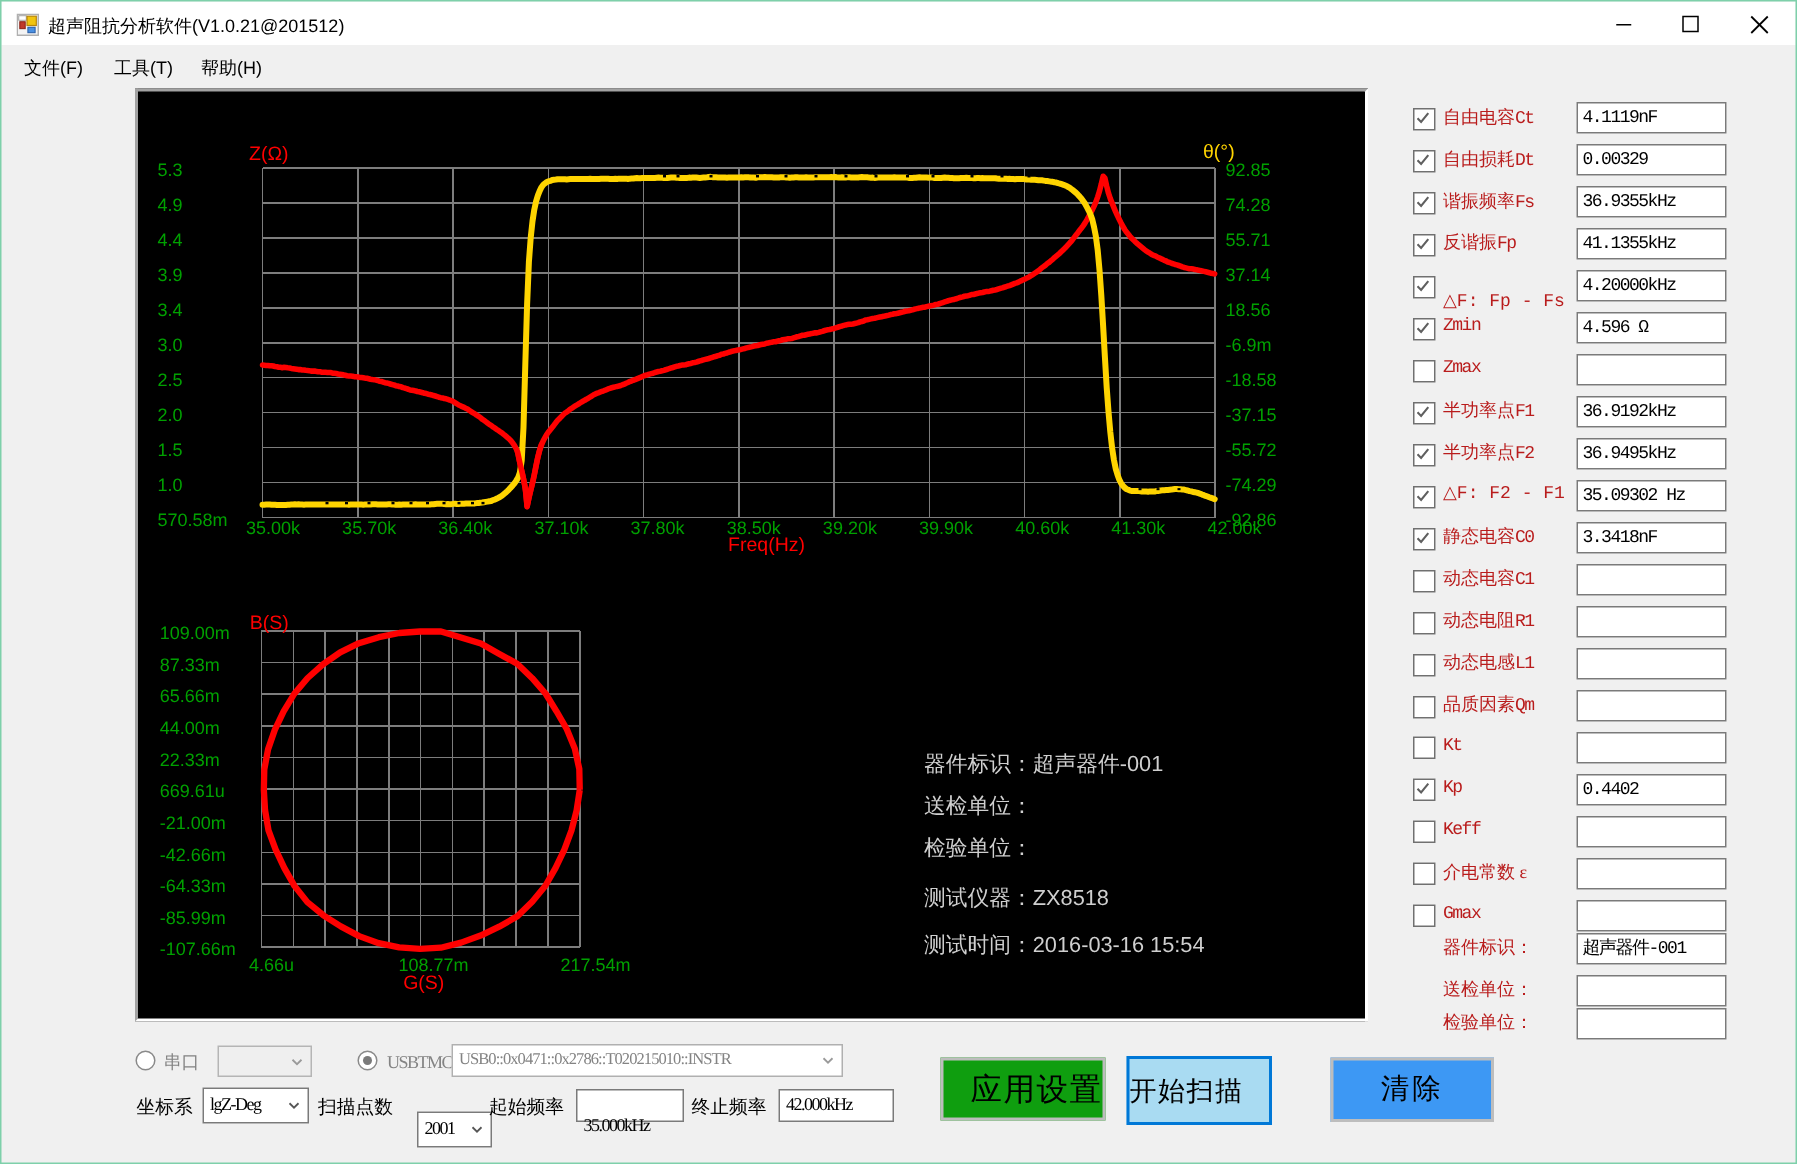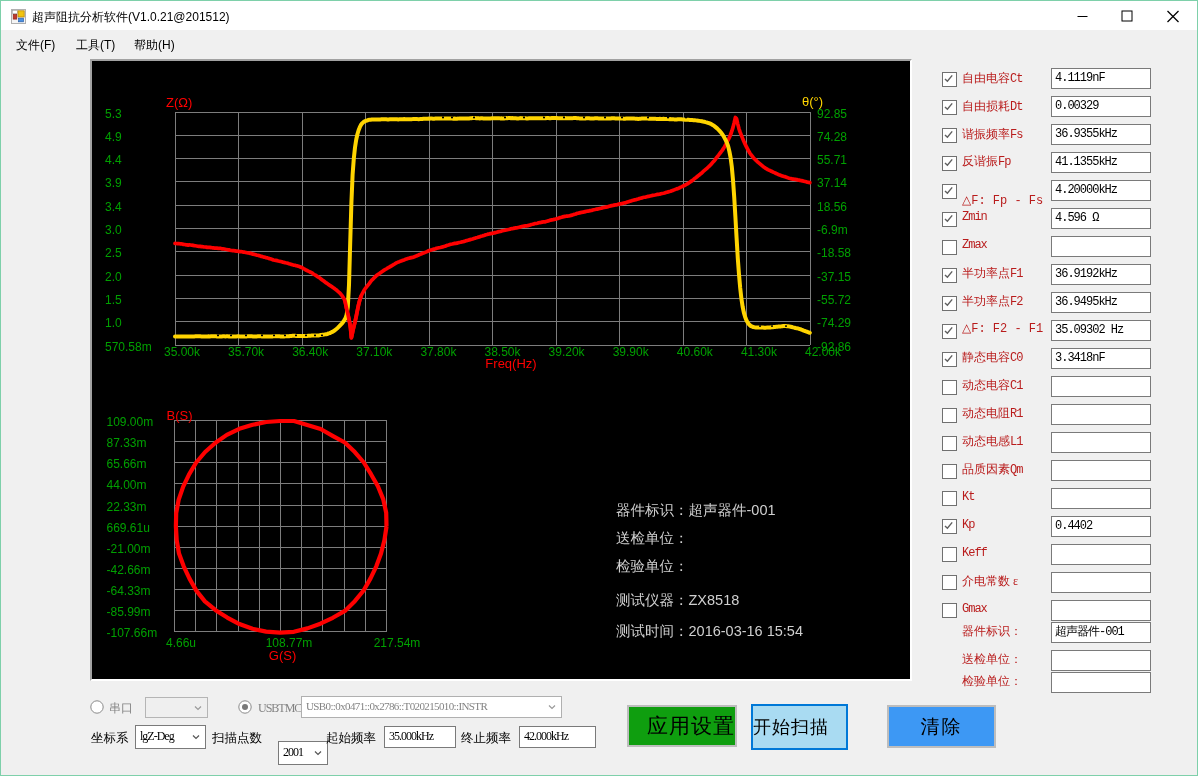--- a/index.html
+++ b/index.html
@@ -282,21 +282,21 @@
   </div>
 <span class="serif" style="position:absolute;left:212px;top:730px;font-size:12.5px">扫描点数</span>
 <div class="combo" style="left:278px;top:725px;width:48px;height:22px;margin-top:16px;">
  <span class="mono" style="position:absolute;left:4px;top:3px;font-size:12px">2001</span>
  <svg class="arr" viewBox="0 0 8 8">
       <path d="M1 2.5L4 5.5L7 2.5" fill="none" stroke="#555" stroke-width="1.2"></path>
     </svg>
   </div>
 <span class="serif" style="position:absolute;left:326px;top:730px;font-size:12.5px">起始频率</span>
 <div class="combo" style="left:384px;top:726px;width:70px;height:20px;">
- <span class="mono" style="position:absolute;left:4px;top:2px;font-size:12px">35.000kHz</span>
+ <span class="mono" style="position:absolute;left:4px;top:16px;font-size:12px">35.000kHz</span>
   </div>
 <span class="serif" style="position:absolute;left:461px;top:730px;font-size:12.5px">终止频率</span>
 <div class="combo" style="left:519px;top:726px;width:75px;height:20px;">
  <span class="mono" style="position:absolute;left:4px;top:2px;font-size:12px">42.000kHz</span>
   </div>
 
 <div class="serif" style="position:absolute;left:627px;top:705px;width:106px;height:38px;background:#0f9e0f;
  border:2px solid #bdbdbd;text-align:right;line-height:38px;font-size:21px;letter-spacing:1px;">应用设置</div>
 <div class="serif" style="position:absolute;left:751px;top:704px;width:93px;height:42px;background:#a9dbf2;
  border:2px solid #0078d7;text-align:left;line-height:42px;font-size:18px;letter-spacing:1px;">开始扫描</div>

